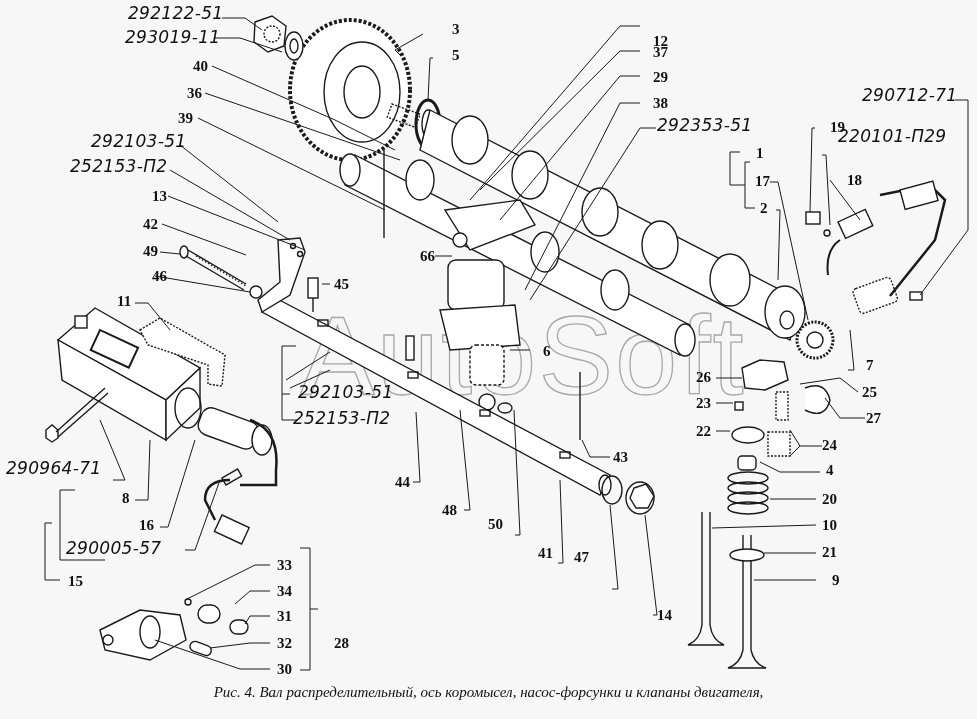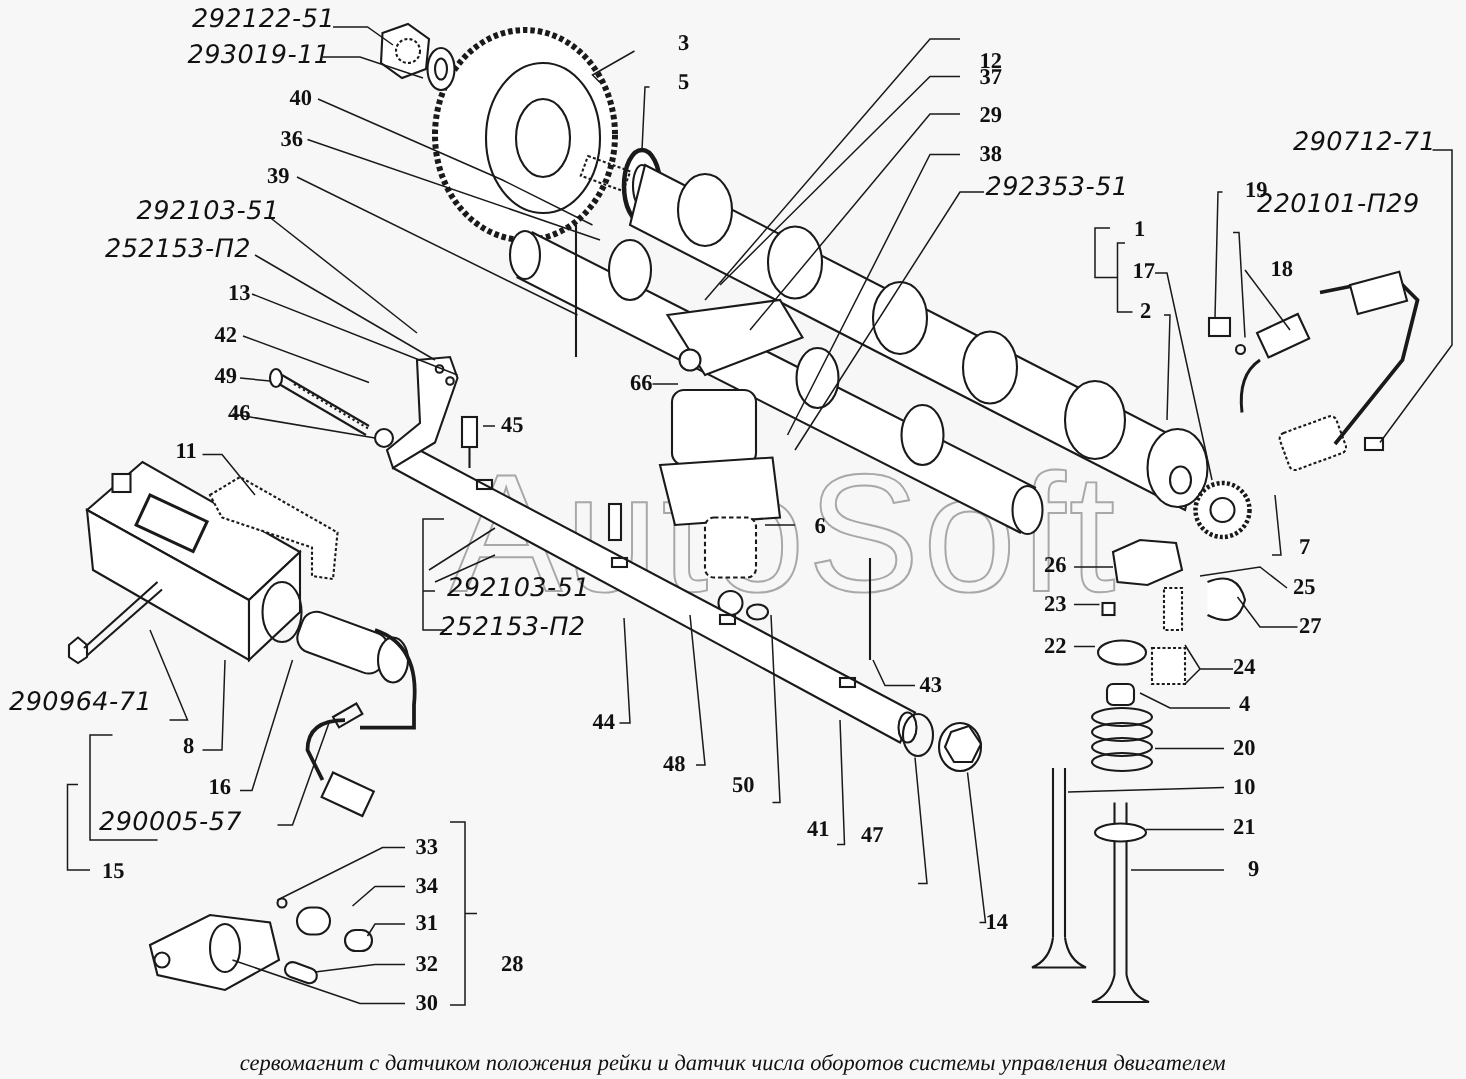--- a/index.html
+++ b/index.html
@@ -306,14 +306,14 @@
   <div class="lbl" style="left:143px;top:217px;">42</div>
   <div class="lbl" style="left:613px;top:450px;">43</div>
   <div class="lbl" style="left:395px;top:475px;">44</div>
   <div class="lbl" style="left:334px;top:277px;">45</div>
   <div class="lbl" style="left:135px;top:269px;margin-left:17px;">46</div>
   <div class="lbl" style="left:574px;top:550px;">47</div>
   <div class="lbl" style="left:442px;top:503px;">48</div>
   <div class="lbl" style="left:143px;top:244px;">49</div>
   <div class="lbl" style="left:488px;top:517px;">50</div>
 
-  <div class="caption" style="top:701px;">сервомагнит с датчиком положения рейки и датчик числа оборотов системы управления двигателем</div>
+  <div class="caption" style="top:684px;">Рис. 4. Вал распределительный, ось коромысел, насос-форсунки и клапаны двигателя,</div>
 </div>
 
 </body></html>

